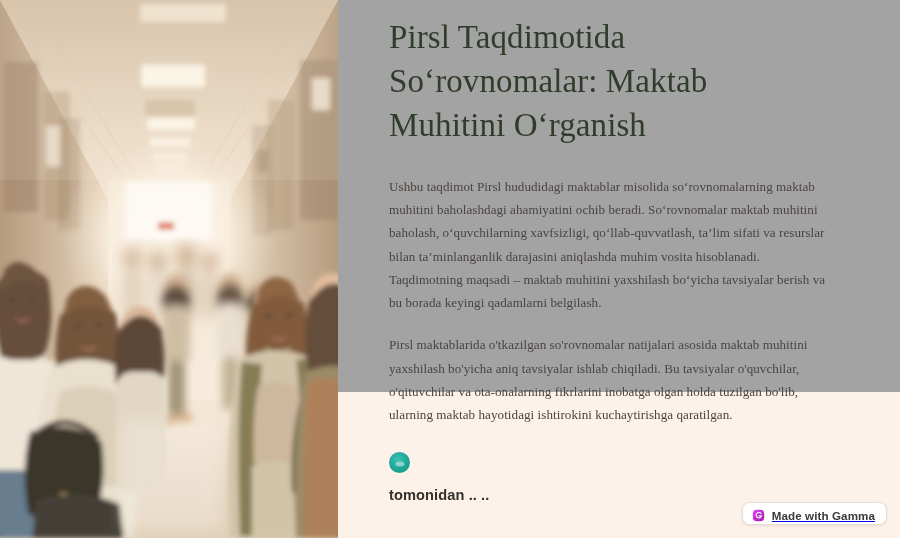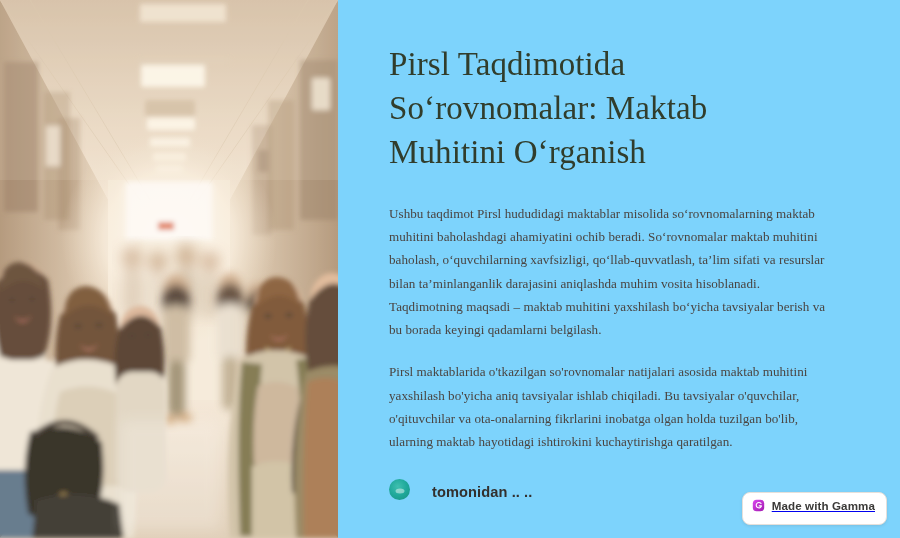--- a/index.html
+++ b/index.html
@@ -31,23 +31,23 @@
     flex: 0 0 338px;
     overflow: hidden;
     background: #C9AE91;
   }
   .photo-svg { display: block; width: 338px; height: 538px; }
 
   
   .content-panel {
     position: relative;
     flex: 1 1 auto;
-    height: 538px;
-    background: #7dd3fc;
-    padding: 43px 54px 0 51px;
+    height: 392px;
+    background: #a3a3a3;
+    padding: 16px 54px 0 51px;
     box-sizing: border-box;
   }
 
   .deck-title {
     font-family: "Liberation Serif", "DejaVu Serif", serif;
     font-size: 33px;
     line-height: 1.33;
     font-weight: 400;
     color: #313D2C;
     letter-spacing: 0.1px;
@@ -60,23 +60,24 @@
     font-size: 13.1px;
     line-height: 1.78;
     color: #4A4441;
     margin: 0 0 19px 0;
     max-width: 444px;
     letter-spacing: 0.05px;
   }
 
   .byline {
     display: flex;
-    align-items: flex-end;
-    gap: 22px;
+    align-items: flex-start;
+    gap: 14px;
     margin-top: 25px;
+    flex-direction: column;
   }
   .avatar {
     width: 21px;
     height: 21px;
     border-radius: 50%;
     flex: 0 0 21px;
     background: radial-gradient(circle at 42% 36%, #3FBFB0 0%, #1FA99B 48%, #17907F 100%);
     position: relative;
     overflow: hidden;
   }
@@ -103,21 +104,21 @@
   .gamma-badge {
     position: absolute;
     right: 13px;
     bottom: 13px;
     display: flex;
     align-items: center;
     gap: 7px;
     background: #FFFFFF;
     border: 1px solid #E6E0DA;
     border-radius: 8px;
-    padding: 6px 11px 12px 9px;
+    padding: 6px 11px 2px 9px;
     box-shadow: 0 1px 3px rgba(90, 70, 55, 0.13);
   }
   .gamma-label {
     font-family: "Liberation Sans", sans-serif;
     font-size: 11.6px;
     font-weight: bold;
     color: #3B3A38;
     letter-spacing: 0.1px;
     white-space: nowrap;
   }

